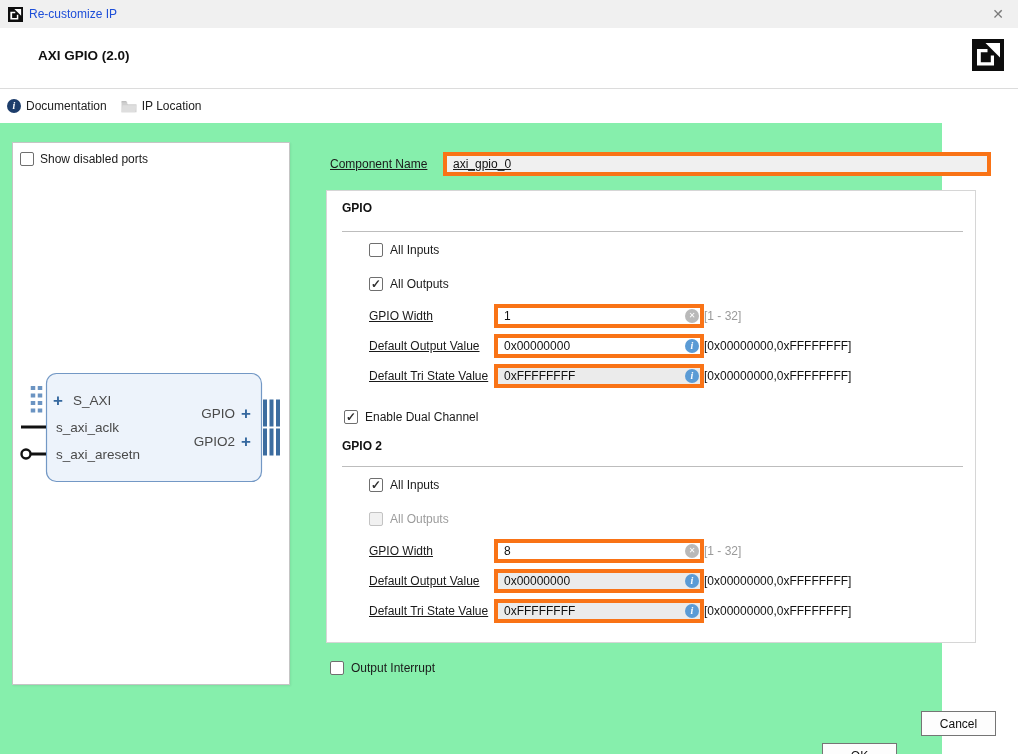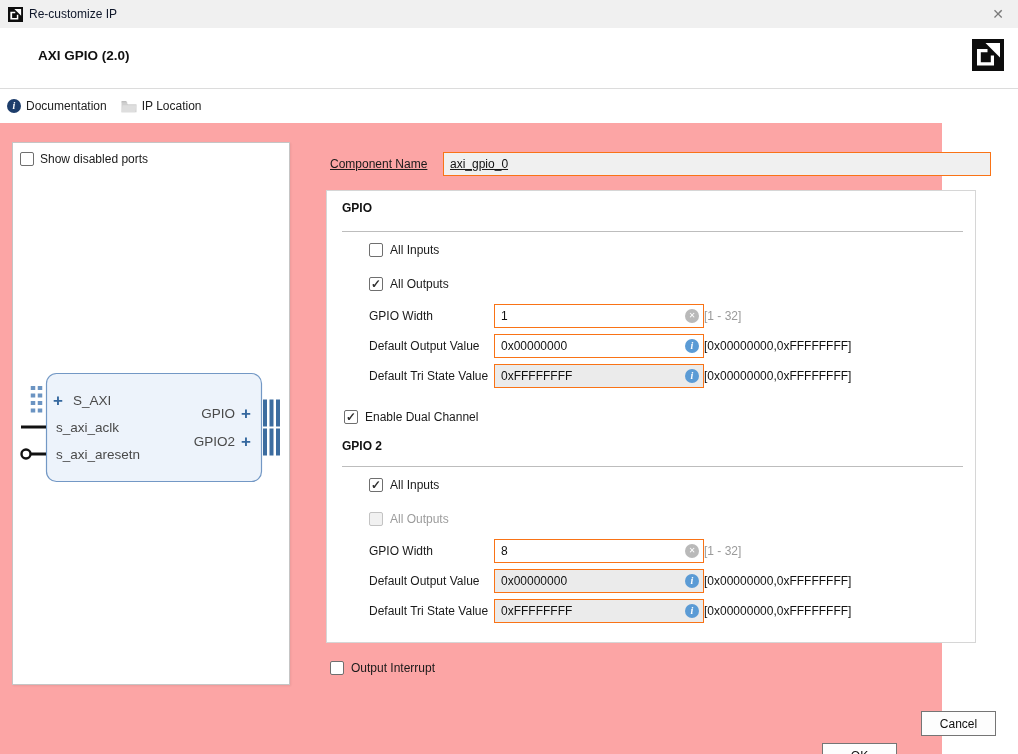--- a/index.html
+++ b/index.html
@@ -3,72 +3,72 @@
 <meta charset="utf-8">
 <style>
   * { margin:0; padding:0; box-sizing:border-box; }
   html,body { width:1018px; height:754px; }
   body { font-family:"Liberation Sans", sans-serif; font-size:12px; color:#1a1a1a; background:#fff; overflow:hidden; }
   .window { position:relative; width:1018px; height:754px; background:#fff; }
 
   
   .titlebar { position:absolute; left:0; top:0; width:1018px; height:28px; background:#f0f0f0; display:flex; align-items:center; padding:0 8px; }
   .titlebar .app-icon { width:15px; height:15px; margin-right:6px; flex:0 0 auto; }
-  .titlebar .title-text { color:#0f172a; font-size:12px; }
+  .titlebar .title-text { color:#1d4ed8; font-size:12px; }
   .close-btn { position:absolute; right:10px; top:4px; width:20px; height:20px; display:flex; align-items:center; justify-content:center; color:#7a7a7a; font-size:14px; cursor:pointer; }
 
   
   .header { position:absolute; left:0; top:28px; width:1018px; height:61px; background:#fff; border-bottom:1px solid #dcdcdc; }
   .header .ip-title { position:absolute; left:10px; top:20px; font-size:13.5px; font-weight:bold; color:#111;margin-left:28px; }
   .header .brand-logo { position:absolute; left:972px; top:11px; width:32px; height:32px; }
 
   
   .toolbar { position:absolute; left:0; top:89px; width:1018px; height:34px; background:#fff; display:flex; align-items:center; padding:0 7px; gap:14px; }
   .tool-item { display:flex; align-items:center; gap:5px; cursor:pointer; color:#222; }
   .circle-icon { width:14px; height:14px; border-radius:50%; color:#fff; display:flex; align-items:center; justify-content:center; font-size:10px; font-weight:bold; font-style:italic; font-family:"Liberation Serif", serif; line-height:1; }
   .circle-icon.navy { background:#1d3d6b; }
   .folder-icon { width:16px; height:13px; }
 
   
-  .bodyarea { position:absolute; left:0; top:123px; width:942px; height:631px; background:#fca5a5; }
+  .bodyarea { position:absolute; left:0; top:123px; width:942px; height:631px; background:#86efac; }
 
   
   .left-panel { position:absolute; left:12px; top:19px; width:278px; height:543px; background:#fff; border:1px solid #c5c5c5; box-shadow:1px 1px 2px rgba(0,0,0,0.07); }
   .panel-check { display:flex; align-items:center; gap:6px; padding:9px 7px; }
   .diagram { position:absolute; left:0; top:0; width:276px; height:541px; }
   .ip-box { fill:#edf3fb; stroke:#7398c5; stroke-width:1.2; }
   .if-stub { stroke:#6b94c2; stroke-width:4.5; stroke-dasharray:4 3.5; }
   .wire { stroke:#111; stroke-width:3; }
   .rst-bubble { fill:#fff; stroke:#111; stroke-width:2.4; }
   .port-text { font-family:"Liberation Sans", sans-serif; font-size:13.5px; fill:#4a4a4a; }
   .plus-glyph { font-family:"Liberation Sans", sans-serif; font-size:17px; font-weight:bold; fill:#35689f; }
   .bus-bar { fill:#3c6c9f; }
 
   
   .cname-row { position:absolute; left:330px; top:29px; width:661px; display:flex; align-items:center;text-decoration:underline; }
   .cname-row label { width:107px; text-align:left; white-space:nowrap; }
   .cname-row input { flex:1; height:22px; margin-left:6px; }
 
-  input.field { border:1px solid #f97316; background:#fff; font-family:"Liberation Sans", sans-serif; font-size:12px; color:#111; padding:2px 24px 2px 6px; height:24px; }
+  input.field { border:4px solid #f97316; background:#fff; font-family:"Liberation Sans", sans-serif; font-size:12px; color:#111; padding:2px 24px 2px 6px; height:24px; }
   input.field.ro { background:#f0f0f0; padding-right:6px; }
   input.field.dim { background:#ebebeb; }
 
   .groupbox { position:absolute; left:326px; top:67px; width:650px; height:453px; background:#fff; border:1px solid #d6d6d6; }
   .sec-head { position:absolute; left:15px; height:16px; font-weight:bold; color:#111; }
   .sec-line { position:absolute; left:15px; right:12px; height:1px; background:#bdbdbd; }
 
   .check-row { position:absolute; display:flex; align-items:center; gap:7px; height:16px; }
   .cb { width:14px; height:14px; border:1px solid #6f6f6f; border-radius:2px; background:#fff; display:inline-flex; align-items:center; justify-content:center; flex:0 0 auto; cursor:pointer; }
   .cb-mark { font-size:12px; font-weight:bold; color:#2f2f2f; line-height:1; display:none; transform:translateY(-0.5px); }
   .cb[data-checked="true"] .cb-mark { display:block; }
   .cb.disabled { background:#f1f1f1; border-color:#c3c3c3; }
   .check-row.disabled label { color:#9c9c9c; }
 
   .field-row { position:absolute; left:42px; display:flex; align-items:center; height:24px; }
-  .field-row > label { width:125px; white-space:nowrap; }
+  .field-row > label { width:125px; white-space:nowrap;text-decoration:underline; }
   .inwrap { position:relative; width:210px; height:24px; }
   .inwrap input { width:210px; }
   .field-icon { position:absolute; right:5px; top:50%; transform:translateY(-50%); width:14px; height:14px; border-radius:50%; color:#fff; display:flex; align-items:center; justify-content:center; line-height:1; }
   .field-icon.clear { background:#b9b9b9; font-size:8px; }
   .field-icon.info { background:#5b9bd5; font-size:10px; font-weight:bold; font-style:italic; font-family:"Liberation Serif", serif; }
   .range { margin-left:0; white-space:nowrap; }
   .range.dim { color:#9a9a9a; }
   .range.dark { color:#111; }
 
   .interrupt-row { position:absolute; left:330px; top:537px; }

